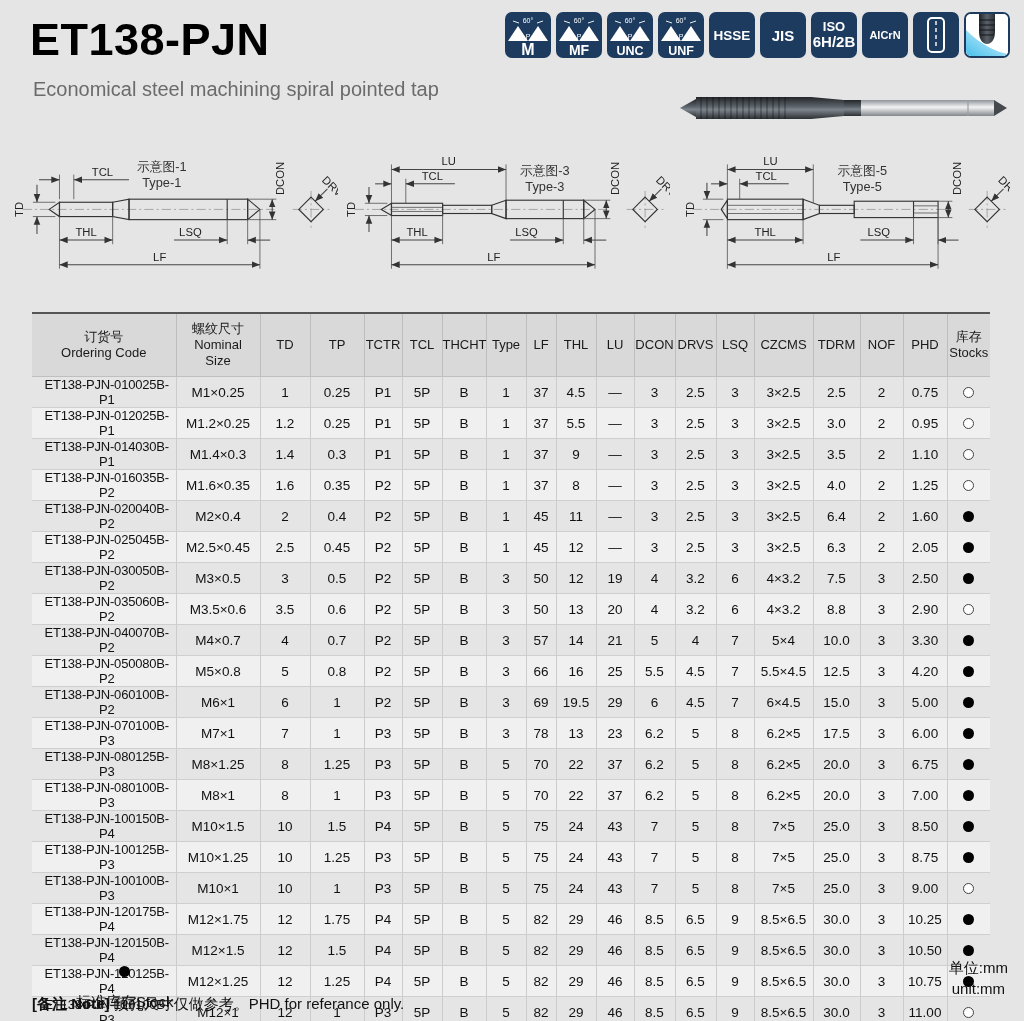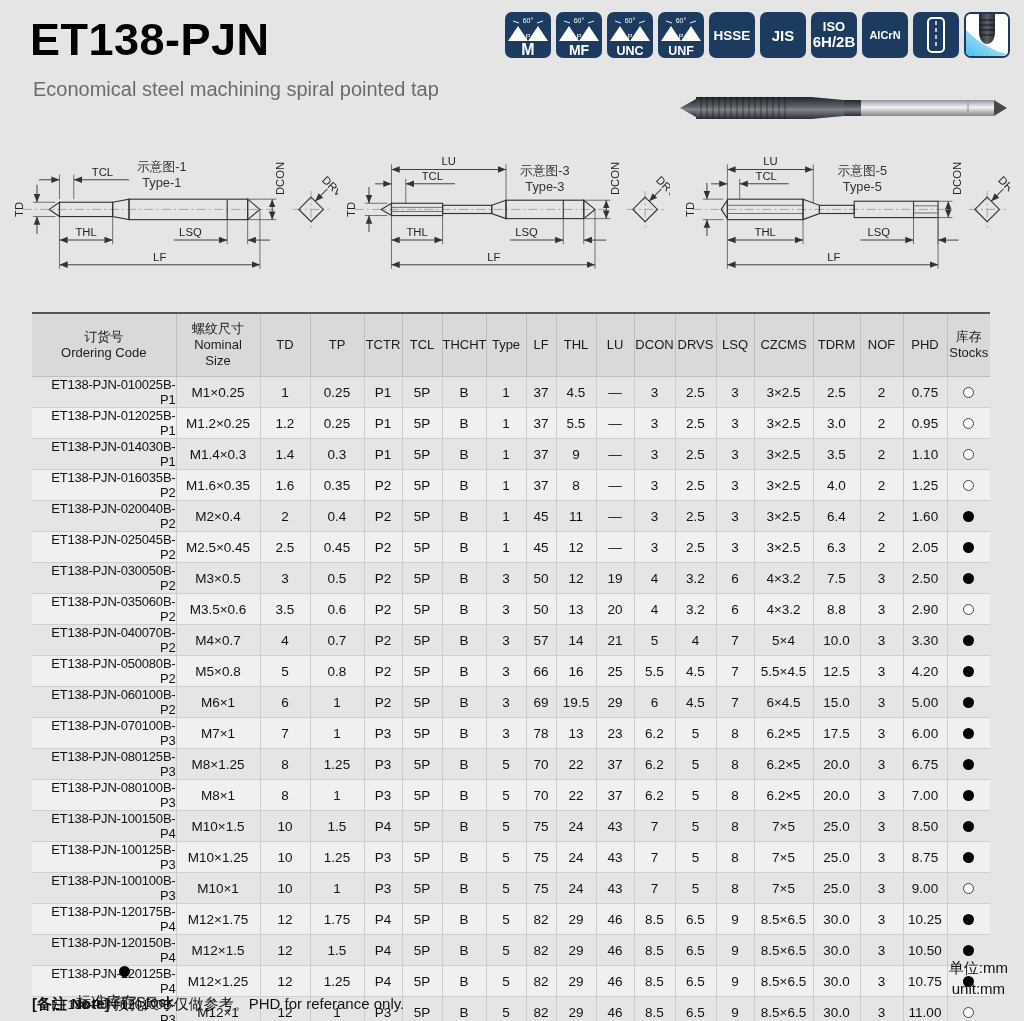--- a/index.html
+++ b/index.html
@@ -33,21 +33,21 @@
   .ext{stroke:#555;stroke-width:.8;fill:none;}
   .cl{stroke:#999;stroke-width:.8;fill:none;stroke-dasharray:9 3 2 3;}
 
   
   table.spec{position:absolute;left:32px;top:312px;width:958px;border-collapse:collapse;table-layout:fixed;font-size:13.5px;border-top:2px solid #555;border-bottom:1px solid #9a9a9a;}
   table.spec th{background:#d9d9d9;height:62px;font-weight:normal;font-size:13px;color:#1a1a1a;white-space:pre-line;line-height:1.25;border-left:1px solid #bdbdbd;border-bottom:1px solid #bfbfbf;padding:0;}
   table.spec th:first-child{border-left:none;}
   table.spec td{height:26px;text-align:center;border-left:1px solid #ccc;border-bottom:1px solid #cfcfcf;padding:0;color:#111;overflow:hidden;}
   table.spec td:first-child{border-left:none;}
   table.spec tr:nth-child(even) td{background:#f0f0f0;}
-  table.spec td.code{text-align:right;padding-left:6px;font-size:13px;letter-spacing:-.2px;}
+  table.spec td.code{text-align:center;padding-left:6px;font-size:13px;letter-spacing:-.2px;}
   .dot{display:inline-block;width:11px;height:11px;border-radius:50%;vertical-align:middle;}
   .dot.filled{background:#000;}
   .dot.open{background:#fff;border:1.3px solid #444;box-sizing:border-box;}
 
   
   .legend{position:absolute;left:32px;top:966px;font-size:15px;display:flex;align-items:center;gap:16px;flex-direction:column;}
   .legend .gap{width:10px;}
   .note{position:absolute;left:32px;top:995px;font-size:15px;}
   .note b{font-weight:bold;}
   .units{position:absolute;right:16px;top:957px;text-align:center;font-size:15px;line-height:21px;}

